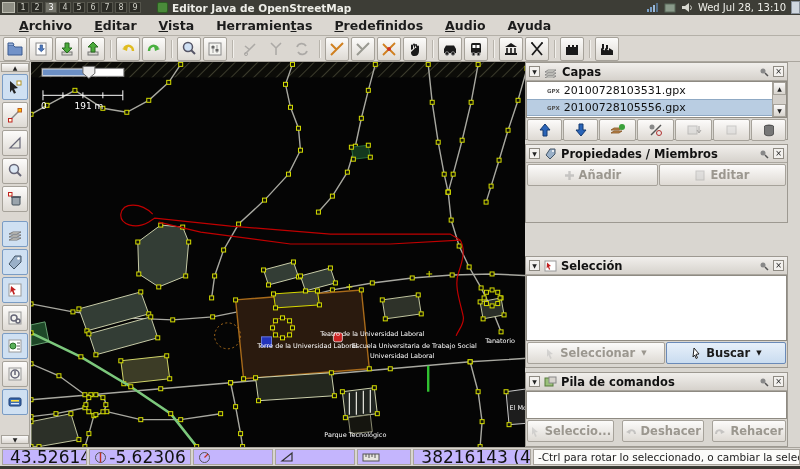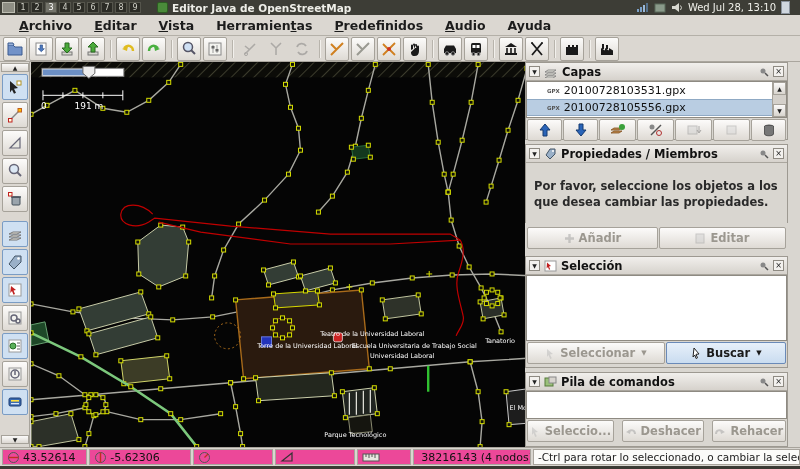--- a/index.html
+++ b/index.html
@@ -7,21 +7,21 @@
   body { font-family:"DejaVu Sans","Liberation Sans",sans-serif; background:#d9d6d0; position:relative; }
   .screen { position:absolute; inset:0; width:800px; height:469px; }
 
   
   .topbar { position:absolute; top:0; left:0; width:800px; height:15px; background:#3d3d36; color:#e6e6e0; display:flex; align-items:center; font-size:10px; }
   .ws-box { width:12px; height:11px; margin-left:2px; background:#2b2b25; border:1px solid #55554c; color:#cfcfc6; font-size:8px; display:flex; align-items:center; justify-content:center; }
   .ws-box.active { background:#73736a; color:#fff; }
   .pager-desk { width:13px; height:11px; margin-left:2px; background:#8e8e84; border:1px solid #bdbdb2; }
   .win-title { margin-left:16px; font-weight:bold; font-size:10.5px; color:#eeeee8; display:flex; align-items:center; gap:4px; }
   .josm-mini { width:11px; height:11px; background:#4a8a3a; border:1px solid #2c5c22; border-radius:2px; display:inline-block; }
-  .topbar-right { margin-left:auto; display:flex; align-items:center; gap:5px; padding-right:10px; }
+  .topbar-right { margin-left:auto; display:flex; align-items:center; gap:5px; padding-right:0; }
   .clock { font-size:10px; color:#f0f0ea; white-space:nowrap; }
   .tray-sliver { width:9px; height:13px; background:#cfd6de; border:1px solid #8a929c; }
 
   
   .menubar { position:absolute; top:15px; left:0; width:800px; height:21px; background:#dbd7d1; border-bottom:1px solid #b4b0a8; display:flex; align-items:center; padding-left:8px; }
   .menu-item { font-size:12.5px; font-weight:bold; color:#1c1c1c; padding:2px 11px; cursor:default; }
   .menu-item u { text-decoration:underline; }
 
   
   .toolbar { position:absolute; top:36px; left:0; width:800px; height:26px; background:#dbd7d1; border-bottom:1px solid #aaa69e; display:flex; align-items:center; padding-left:3px; gap:2px; }
@@ -64,21 +64,21 @@
   .btnrow { display:flex; gap:1px; padding:1px; }
   .pbtn { flex:1 1 auto; height:22px; border:1px solid #a6a29a; border-radius:2px; background:linear-gradient(#fcfbfa,#dedad4); display:flex; align-items:center; justify-content:center; gap:4px; font-size:11.5px; font-weight:bold; color:#1a1a1a; white-space:nowrap; overflow:hidden; }
   .pbtn.dis { color:#9b978f; }
   .pbtn.dis svg { opacity:.45; filter:grayscale(1); }
   .pbtn.hl { background:linear-gradient(#e7f0fa,#c9dcf0); border-color:#6a8ab8; }
   .caret { font-size:7px; margin-left:2px; }
   .msg { background:#d9d6d0; font-size:11.5px; font-weight:bold; color:#2a2a2a; padding:16px 8px 0 8px; line-height:1.35; }
 
   
   .statusbar { position:absolute; top:447px; left:0; width:800px; height:19px; background:#d9d6d0; border-top:1px solid #a8a49c; display:flex; align-items:center; gap:2px; padding-left:2px; }
-  .sfield { height:16px; border:1px solid #a8a49c; background:#ec4899; display:flex; align-items:center; gap:3px; padding:0 4px; font-size:11px; color:#111; white-space:nowrap; overflow:hidden; }
+  .sfield { height:16px; border:1px solid #a8a49c; background:#c4b5fd; display:flex; align-items:center; gap:3px; padding:0 4px; font-size:17px; color:#111; white-space:nowrap; overflow:hidden; }
   .sfield.help { background:#fbfbf9; font-size:10.5px; color:#222; flex:1 1 auto; }
   .bottomedge { position:absolute; top:466px; left:0; width:800px; height:3px; background:#3a3a33; }
 </style>
 </head>
 <body>
 
 <div class="screen">
 
   <div class="topbar">
     <div class="pager-desk"></div>
@@ -705,21 +705,20 @@
               <path d="M6 1h5v5l-5 5-4-4z" fill="#9ab0c8" stroke="#456"></path>
               <circle cx="9" cy="3" r="1" fill="#fff"></circle>
             </svg>
           <span class="title">Propiedades / Miembros</span>
           <svg class="pin-ico" width="10" height="10">
               <circle cx="4" cy="4" r="2.5" fill="#888"></circle>
               <path d="M6 6l3 3" stroke="#555" stroke-width="1.5"></path>
             </svg>
           <div class="close-box">×</div>
         </div>
-        <div class="msg" style="height:63px;">Por favor, seleccione los objetos a los que desea cambiar las propiedades.</div>
         <div class="btnrow" style="height:24px;">
           <div class="pbtn dis">
               <svg width="11" height="11">
                 <path d="M5.5 1v9M1 5.5h9" stroke="#9b978f" stroke-width="2.4"></path>
               </svg>
               <span>Añadir</span>
             </div>
           <div class="pbtn dis">
               <svg width="11" height="11">
                 <rect x="1" y="1" width="8" height="9" fill="#cfccc6" stroke="#9b978f"></rect>

